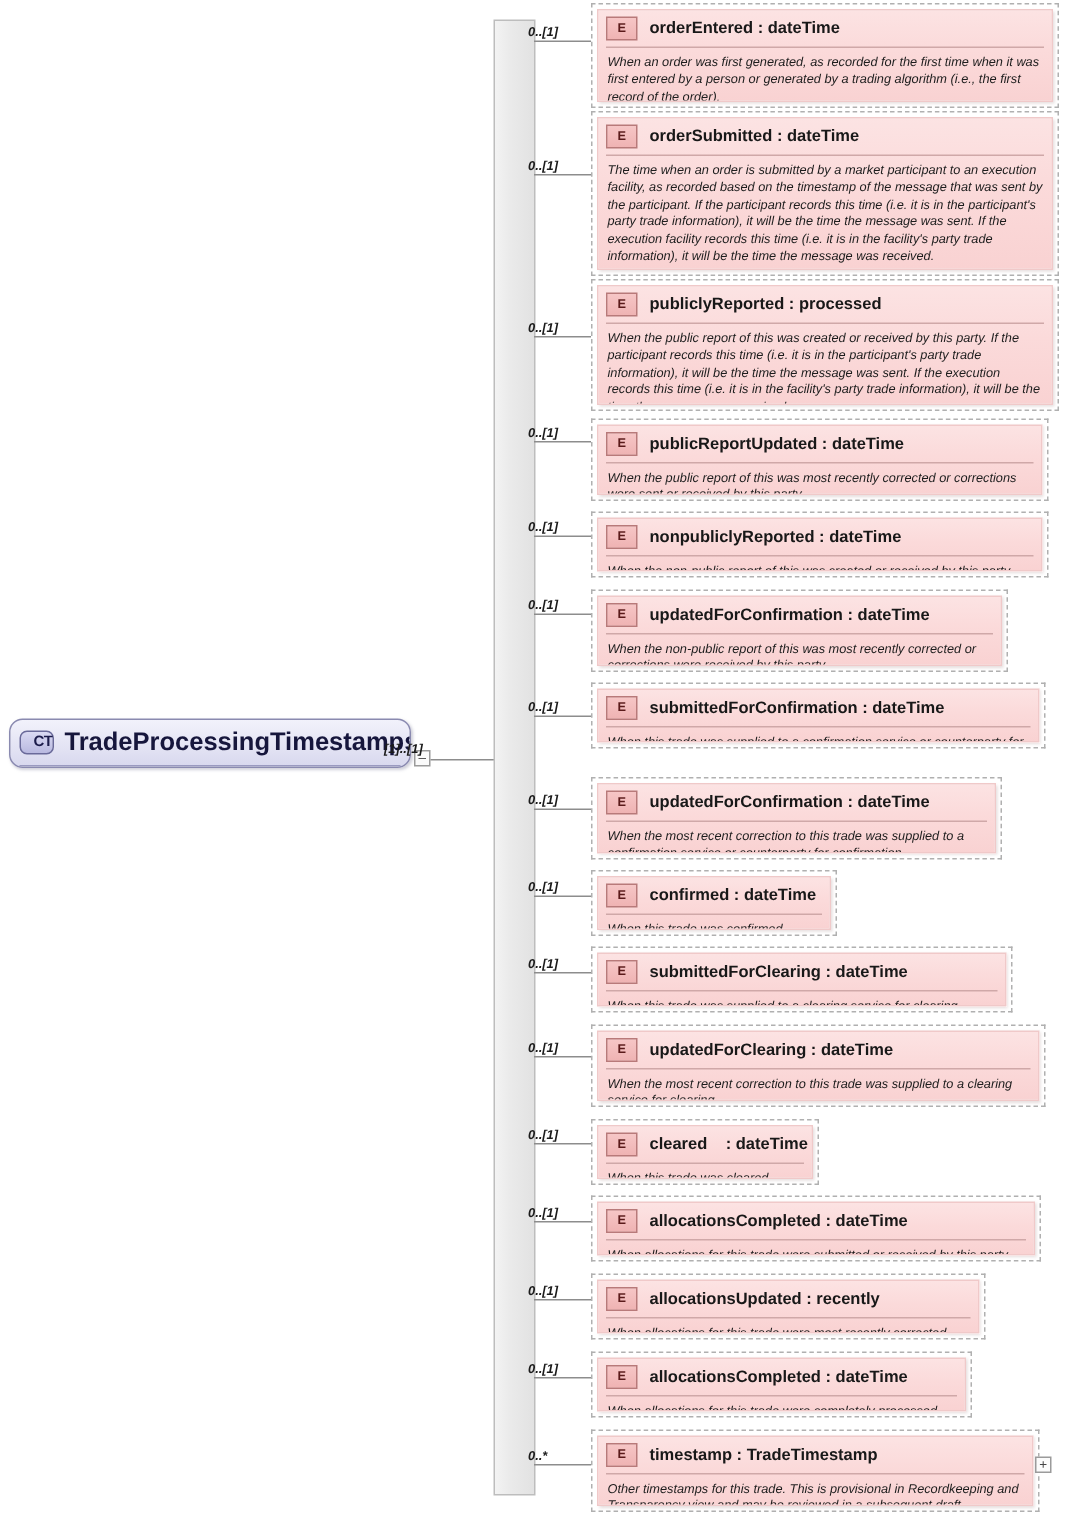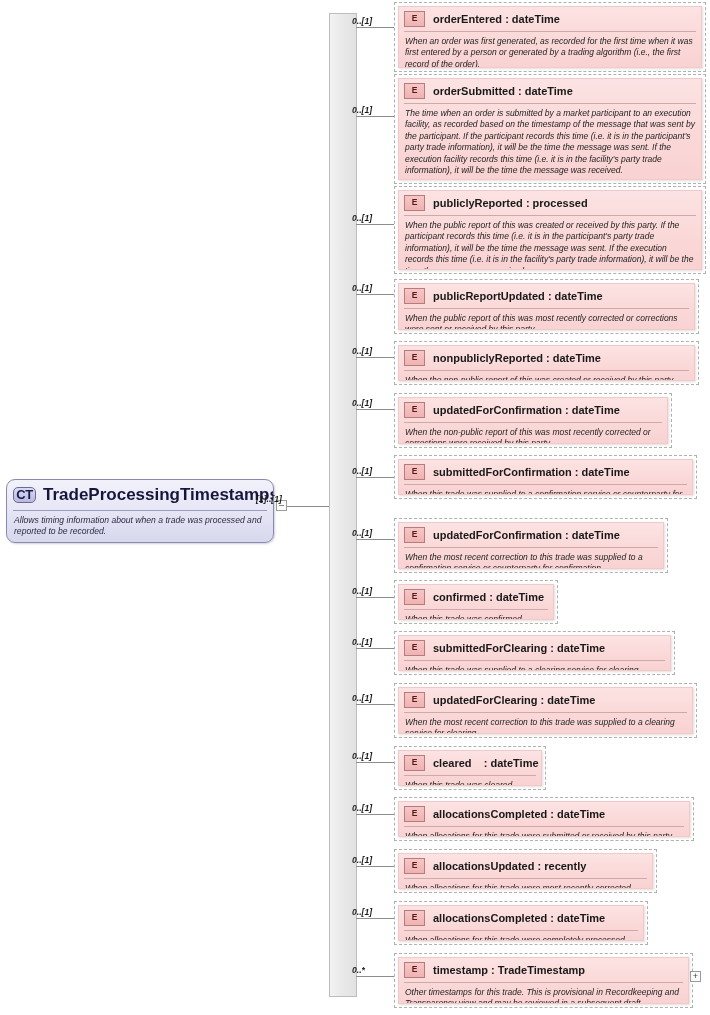--- a/index.html
+++ b/index.html
@@ -26,22 +26,22 @@
     display:flex;align-items:center;
     padding:5px 7px 5px 6px;
   }
   .ct-badge{
     flex:0 0 auto;
     width:21px;height:14px;
     border:1px solid #6a6a9a;
     border-radius:5px;
     background:linear-gradient(to bottom,#dadaf3,#b9b9e0);
     color:#1b1b4a;
-    font-size:13px;font-weight:bold;
-    line-height:13px;text-align:center;
+    font-size:10px;font-weight:bold;
+    line-height:13px;text-align:right;
     letter-spacing:-0.3px;
     margin-right:7px;
   }
   .ct-title{
     font-size:17px;font-weight:bold;color:#16163c;
     white-space:nowrap;
   }
   .ct-rule{height:1px;background:#9a9ac0;margin:0 6px;}
   .ct-doc{
     font-size:8.6px;font-style:italic;color:#2a2a42;
@@ -127,21 +127,20 @@
 <body>
 
 <div id="diagram">
 
   <div class="ct-box" id="ct-box" style="left:6px;top:479px;width:268px;">
     <div class="ct-head">
       <span class="ct-badge">CT</span>
       <span class="ct-title">TradeProcessingTimestamps</span>
     </div>
     <div class="ct-rule"></div>
-    <div class="ct-doc">Allows timing information about when a trade was processed and reported to be recorded.</div>
   </div>
 
   <div class="toggle" style="left:276px;top:500px;">–</div>
 
   <div class="hline" style="left:287px;top:506px;width:49px;"></div>
 
   <div class="card" style="left:256px;top:494px;width:80px;">[1]..[1]</div>
 
   <div class="seq-icon" style="left:334px;top:496px;width:22px;height:21px;">
     <svg width="22" height="21" viewBox="0 0 22 21">

